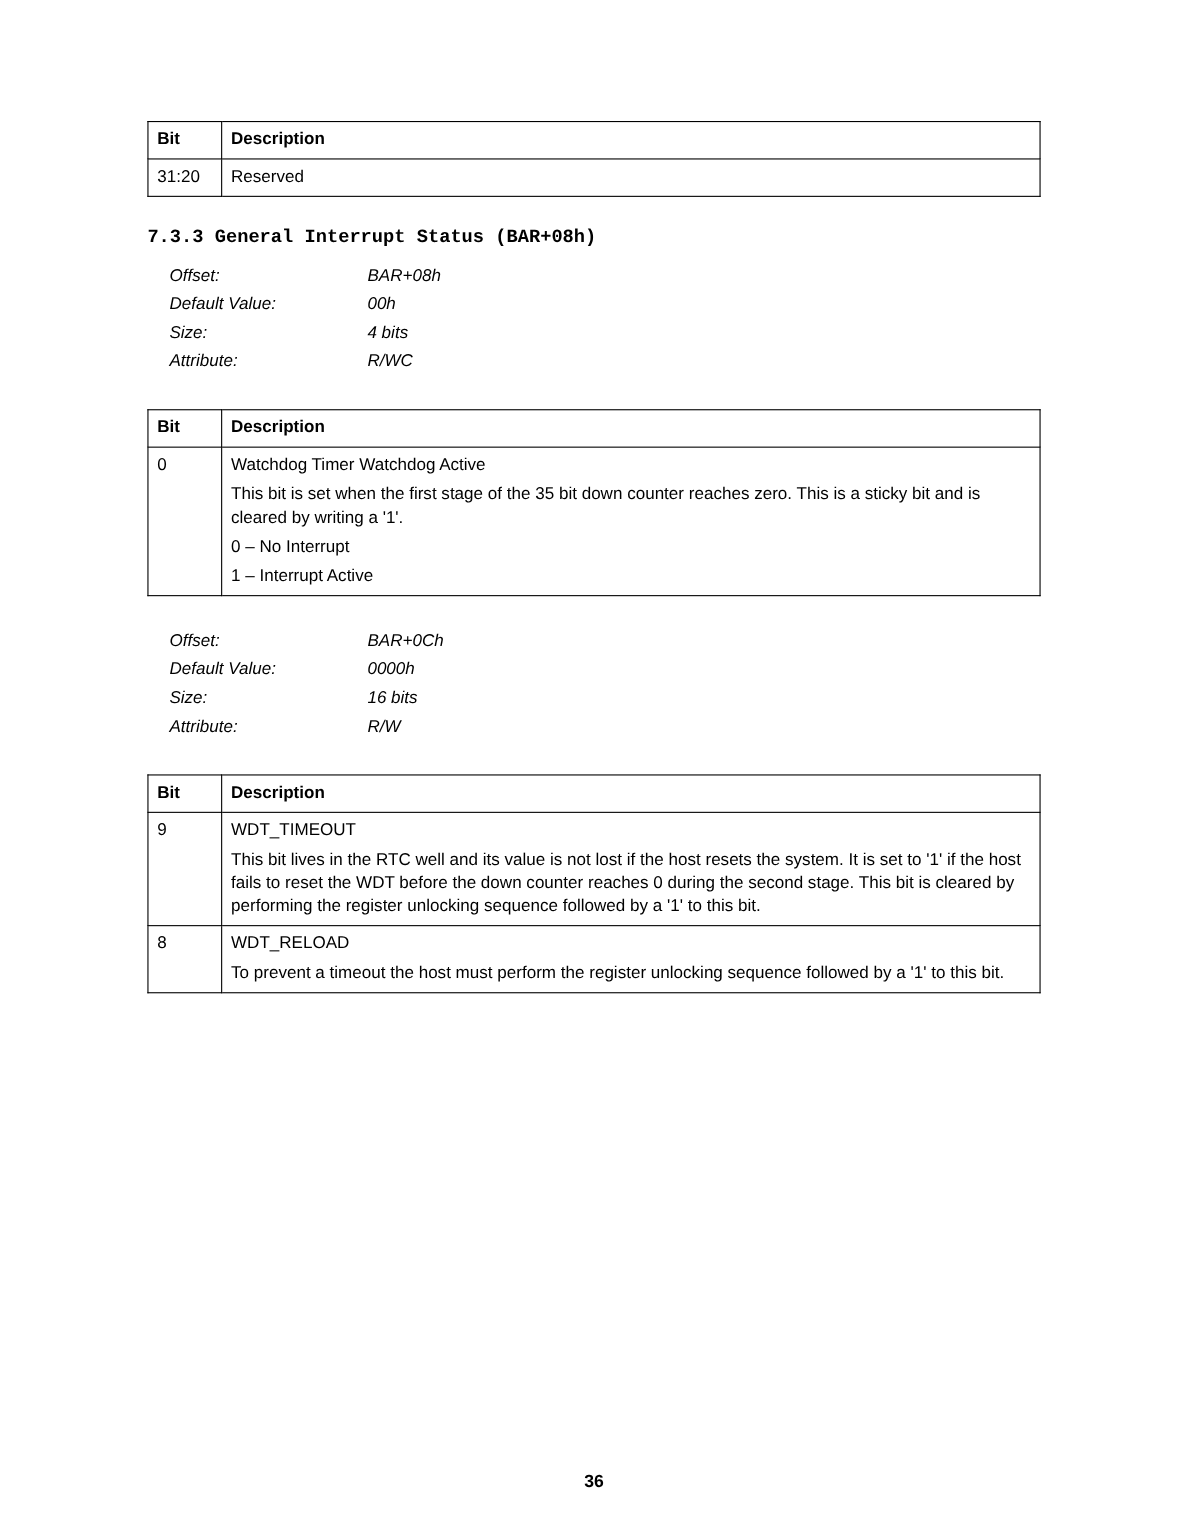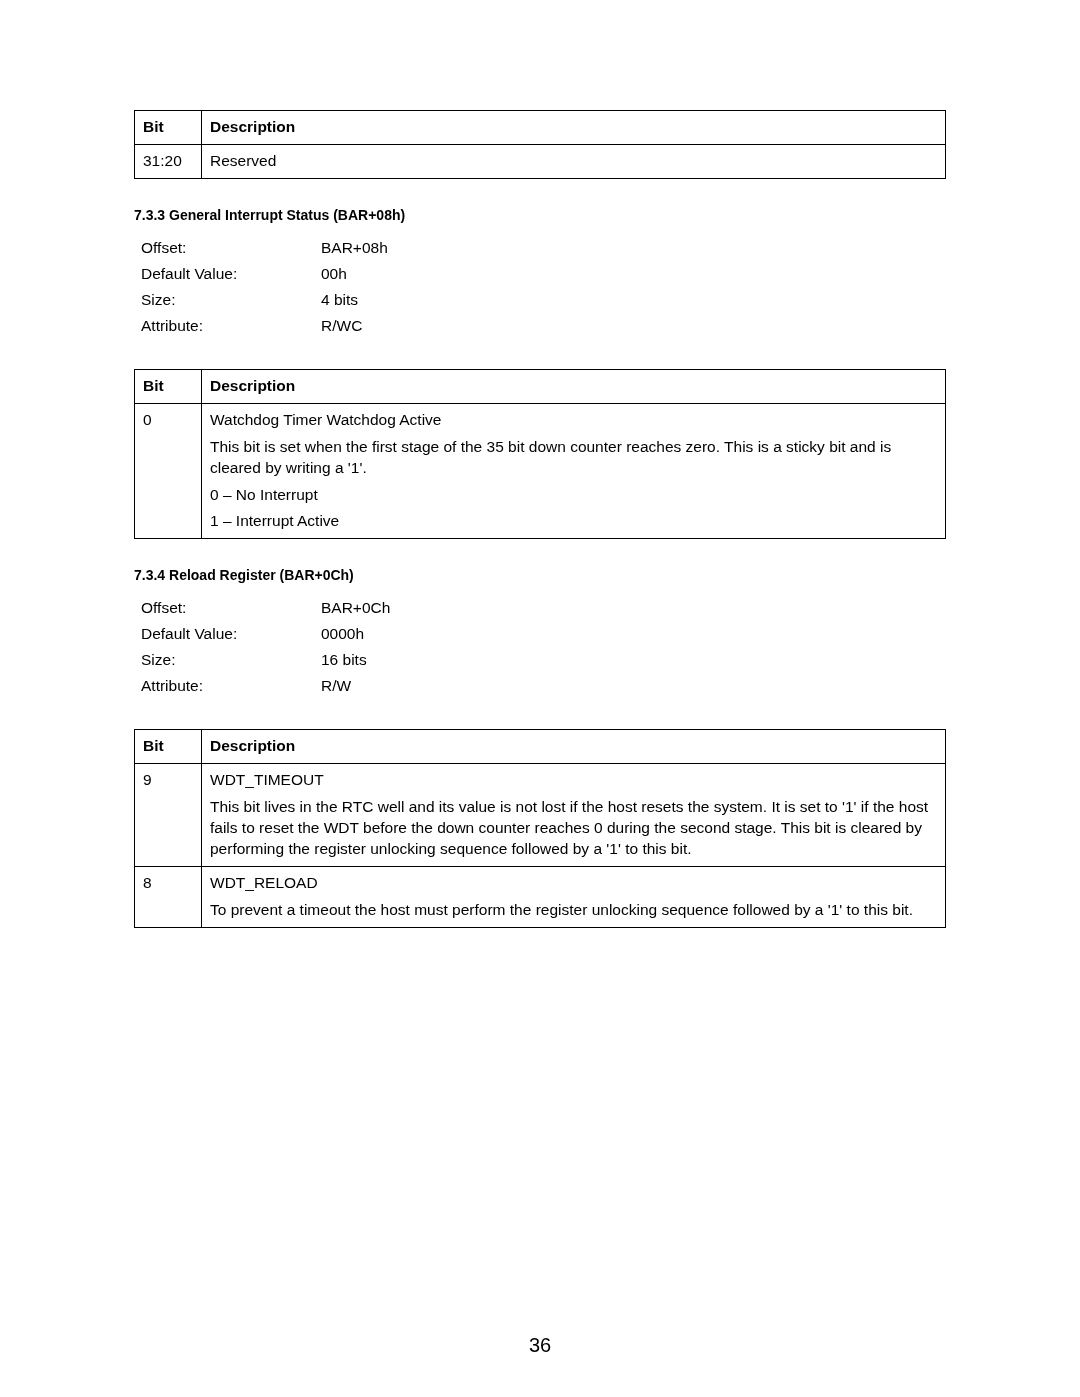--- a/index.html
+++ b/index.html
@@ -41,40 +41,43 @@
   .bitcol-head {
     text-align: left;
     padding-left: 8px;
   }
   .desc-cell p {
     margin: 0 0 6px 0;
   }
   .desc-cell p:last-child { margin-bottom: 0; }
   .bold { font-weight: normal; }
   h3 {
-    font-size: 14px;
+    font-size: 17px;
     font-weight: bold;
     margin: 18px 0 12px 0;
+    font-family: Liberation Mono, monospace;
   }
   table.info {
     border-collapse: collapse;
-    margin-left: 7px;
+    margin-left: 20px;
     margin-bottom: 30px;
+    font-style: italic;
   }
   table.info td {
     padding: 4px 10px 4px 0;
     width: 170px;
   }
   .footer {
     position: absolute;
     bottom: 40px;
     left: 0;
     width: 100%;
     text-align: center;
-    font-size: 20px;
+    font-size: 16px;
+    font-weight: bold;
   }
 </style>
 </head>
 <body>
 
 <div class="page">
 
   <table class="reg">
     <tbody>
         <tr>
@@ -122,21 +125,20 @@
       <td class="desc-cell">
         <p class="bold">Watchdog Timer Watchdog Active</p>
         <p>This bit is set when the first stage of the 35 bit down counter reaches zero. This is a sticky bit and is cleared by writing a '1'.</p>
         <p>0 – No Interrupt</p>
         <p>1 – Interrupt Active</p>
       </td>
     </tr>
   </tbody>
     </table>
 
-  <h3>7.3.4   Reload Register (BAR+0Ch)</h3>
 
   <table class="info">
     <tbody>
         <tr>
       <td>Offset:</td>
       <td>BAR+0Ch</td>
     </tr>
     <tr>
       <td>Default Value:</td>
       <td>0000h</td>

